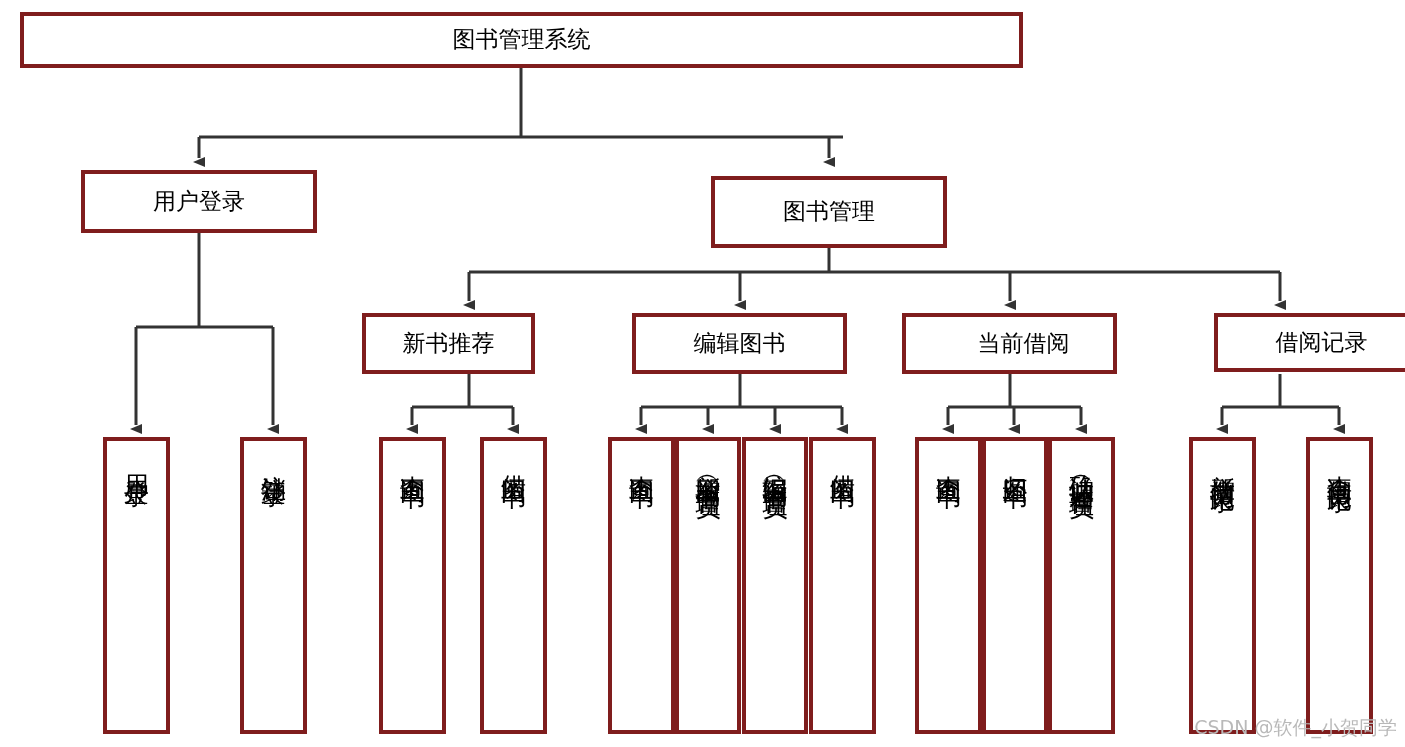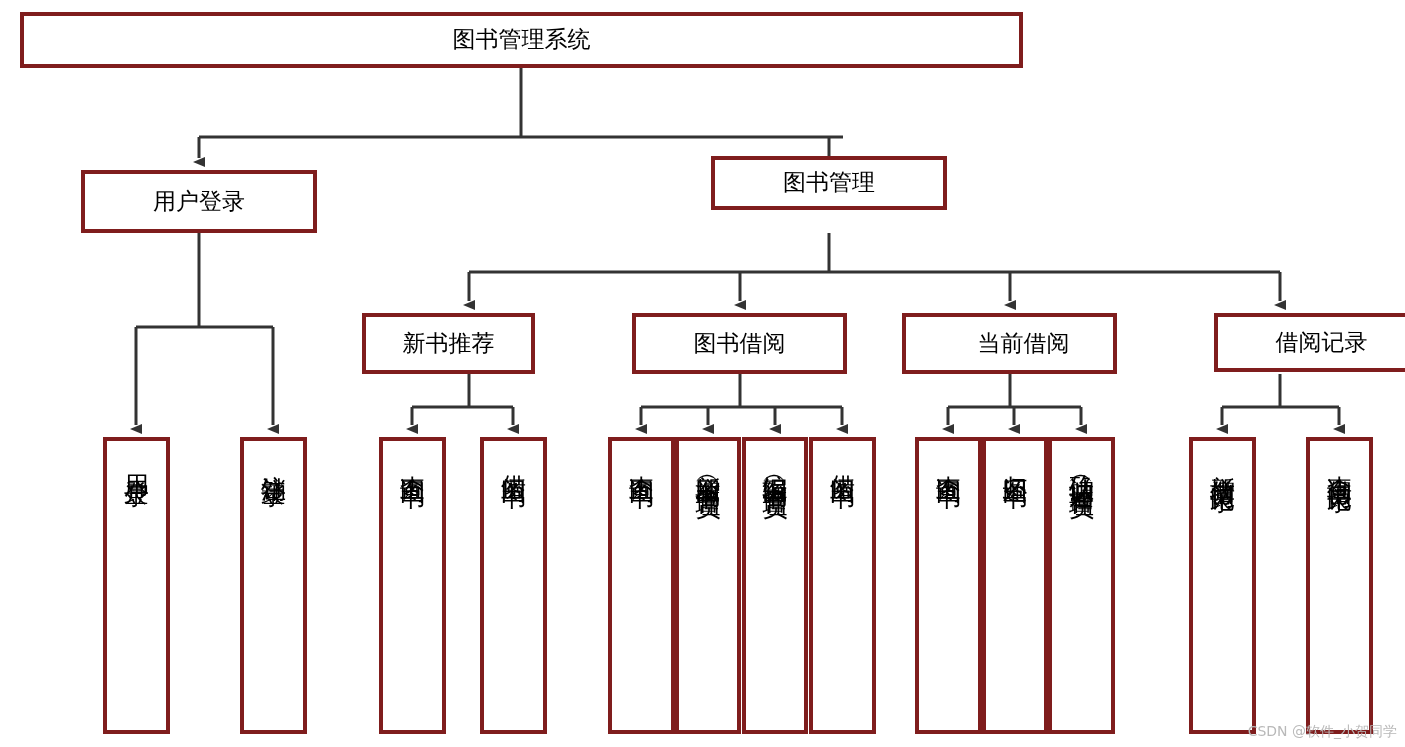--- a/index.html
+++ b/index.html
@@ -54,21 +54,21 @@
     writing-mode: vertical-rl;
     text-orientation: upright;
     font-size: 25px;
     letter-spacing: 3px;
     line-height: 1;
   }
   #watermark {
     position: absolute;
     right: 8px;
     bottom: 6px;
-    font-size: 14px;
+    font-size: 19px;
     color: #b9b9b9;
     z-index: 5;
     white-space: nowrap;
     font-family: "DejaVu Sans", "Liberation Sans", sans-serif;
   }
 </style>
 </head>
 <body>
 
 <div id="diagram-root">
@@ -123,29 +123,29 @@
     </g>
   </svg>
 
   <div class="node horizontal" style="left:20px; top:12px; width:1003px; height:56px;">
     <span class="node-label">图书管理系统</span>
   </div>
 
   <div class="node horizontal" style="left:81px; top:170px; width:236px; height:63px;">
     <span class="node-label">用户登录</span>
   </div>
-  <div class="node horizontal" style="left:711px; top:156px; width:236px; height:54px;">
+  <div class="node horizontal" style="left:711px; top:176px; width:236px; height:72px;">
     <span class="node-label">图书管理</span>
   </div>
 
   <div class="node horizontal" style="left:362px; top:313px; width:173px; height:61px;align-items:center;">
     <span class="node-label">新书推荐</span>
   </div>
   <div class="node horizontal" style="left:632px; top:313px; width:215px; height:61px;">
-    <span class="node-label">图书借阅</span>
+    <span class="node-label">编辑图书</span>
   </div>
   <div class="node horizontal" style="left:902px; top:313px; width:215px; height:61px;padding-left:28px;">
     <span class="node-label">当前借阅</span>
   </div>
   <div class="node horizontal" style="left:1172px; top:313px; width:215px; height:59px;margin-left:42px;">
     <span class="node-label">借阅记录</span>
   </div>
 
   <div class="node vertical" style="left:103px; top:437px; width:67px; height:297px;">
     <span class="node-label">用户登录</span>

